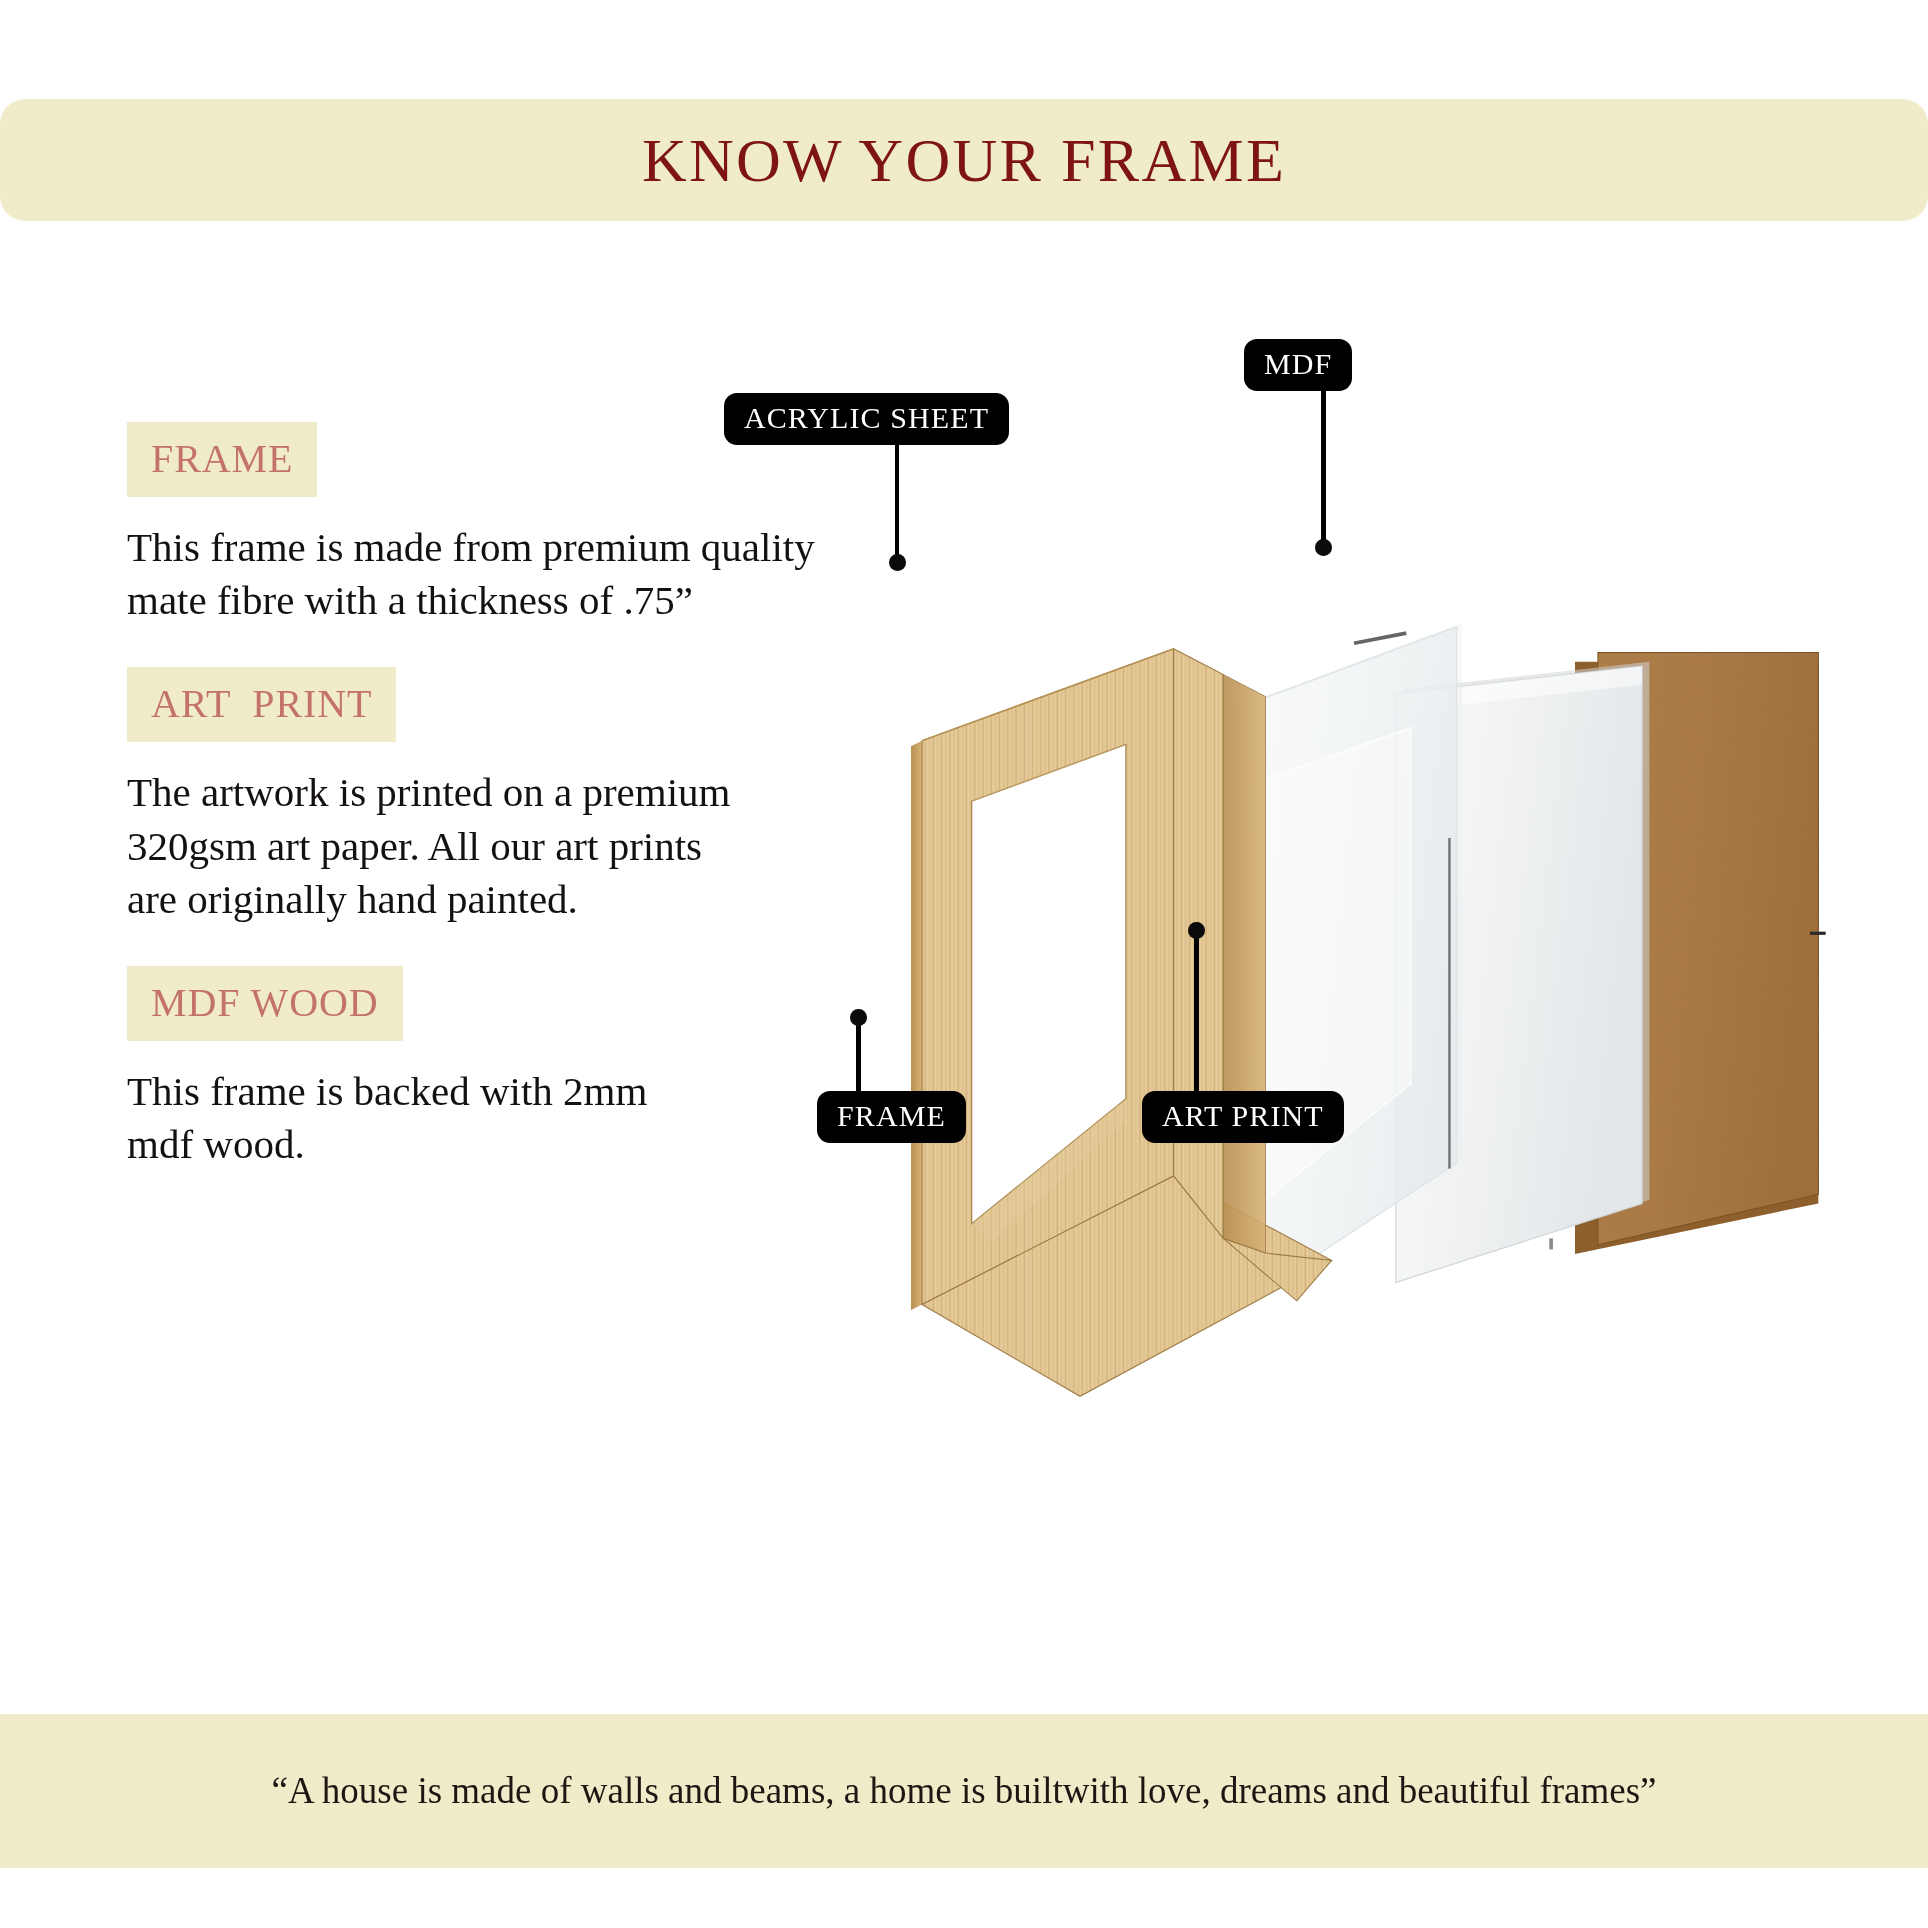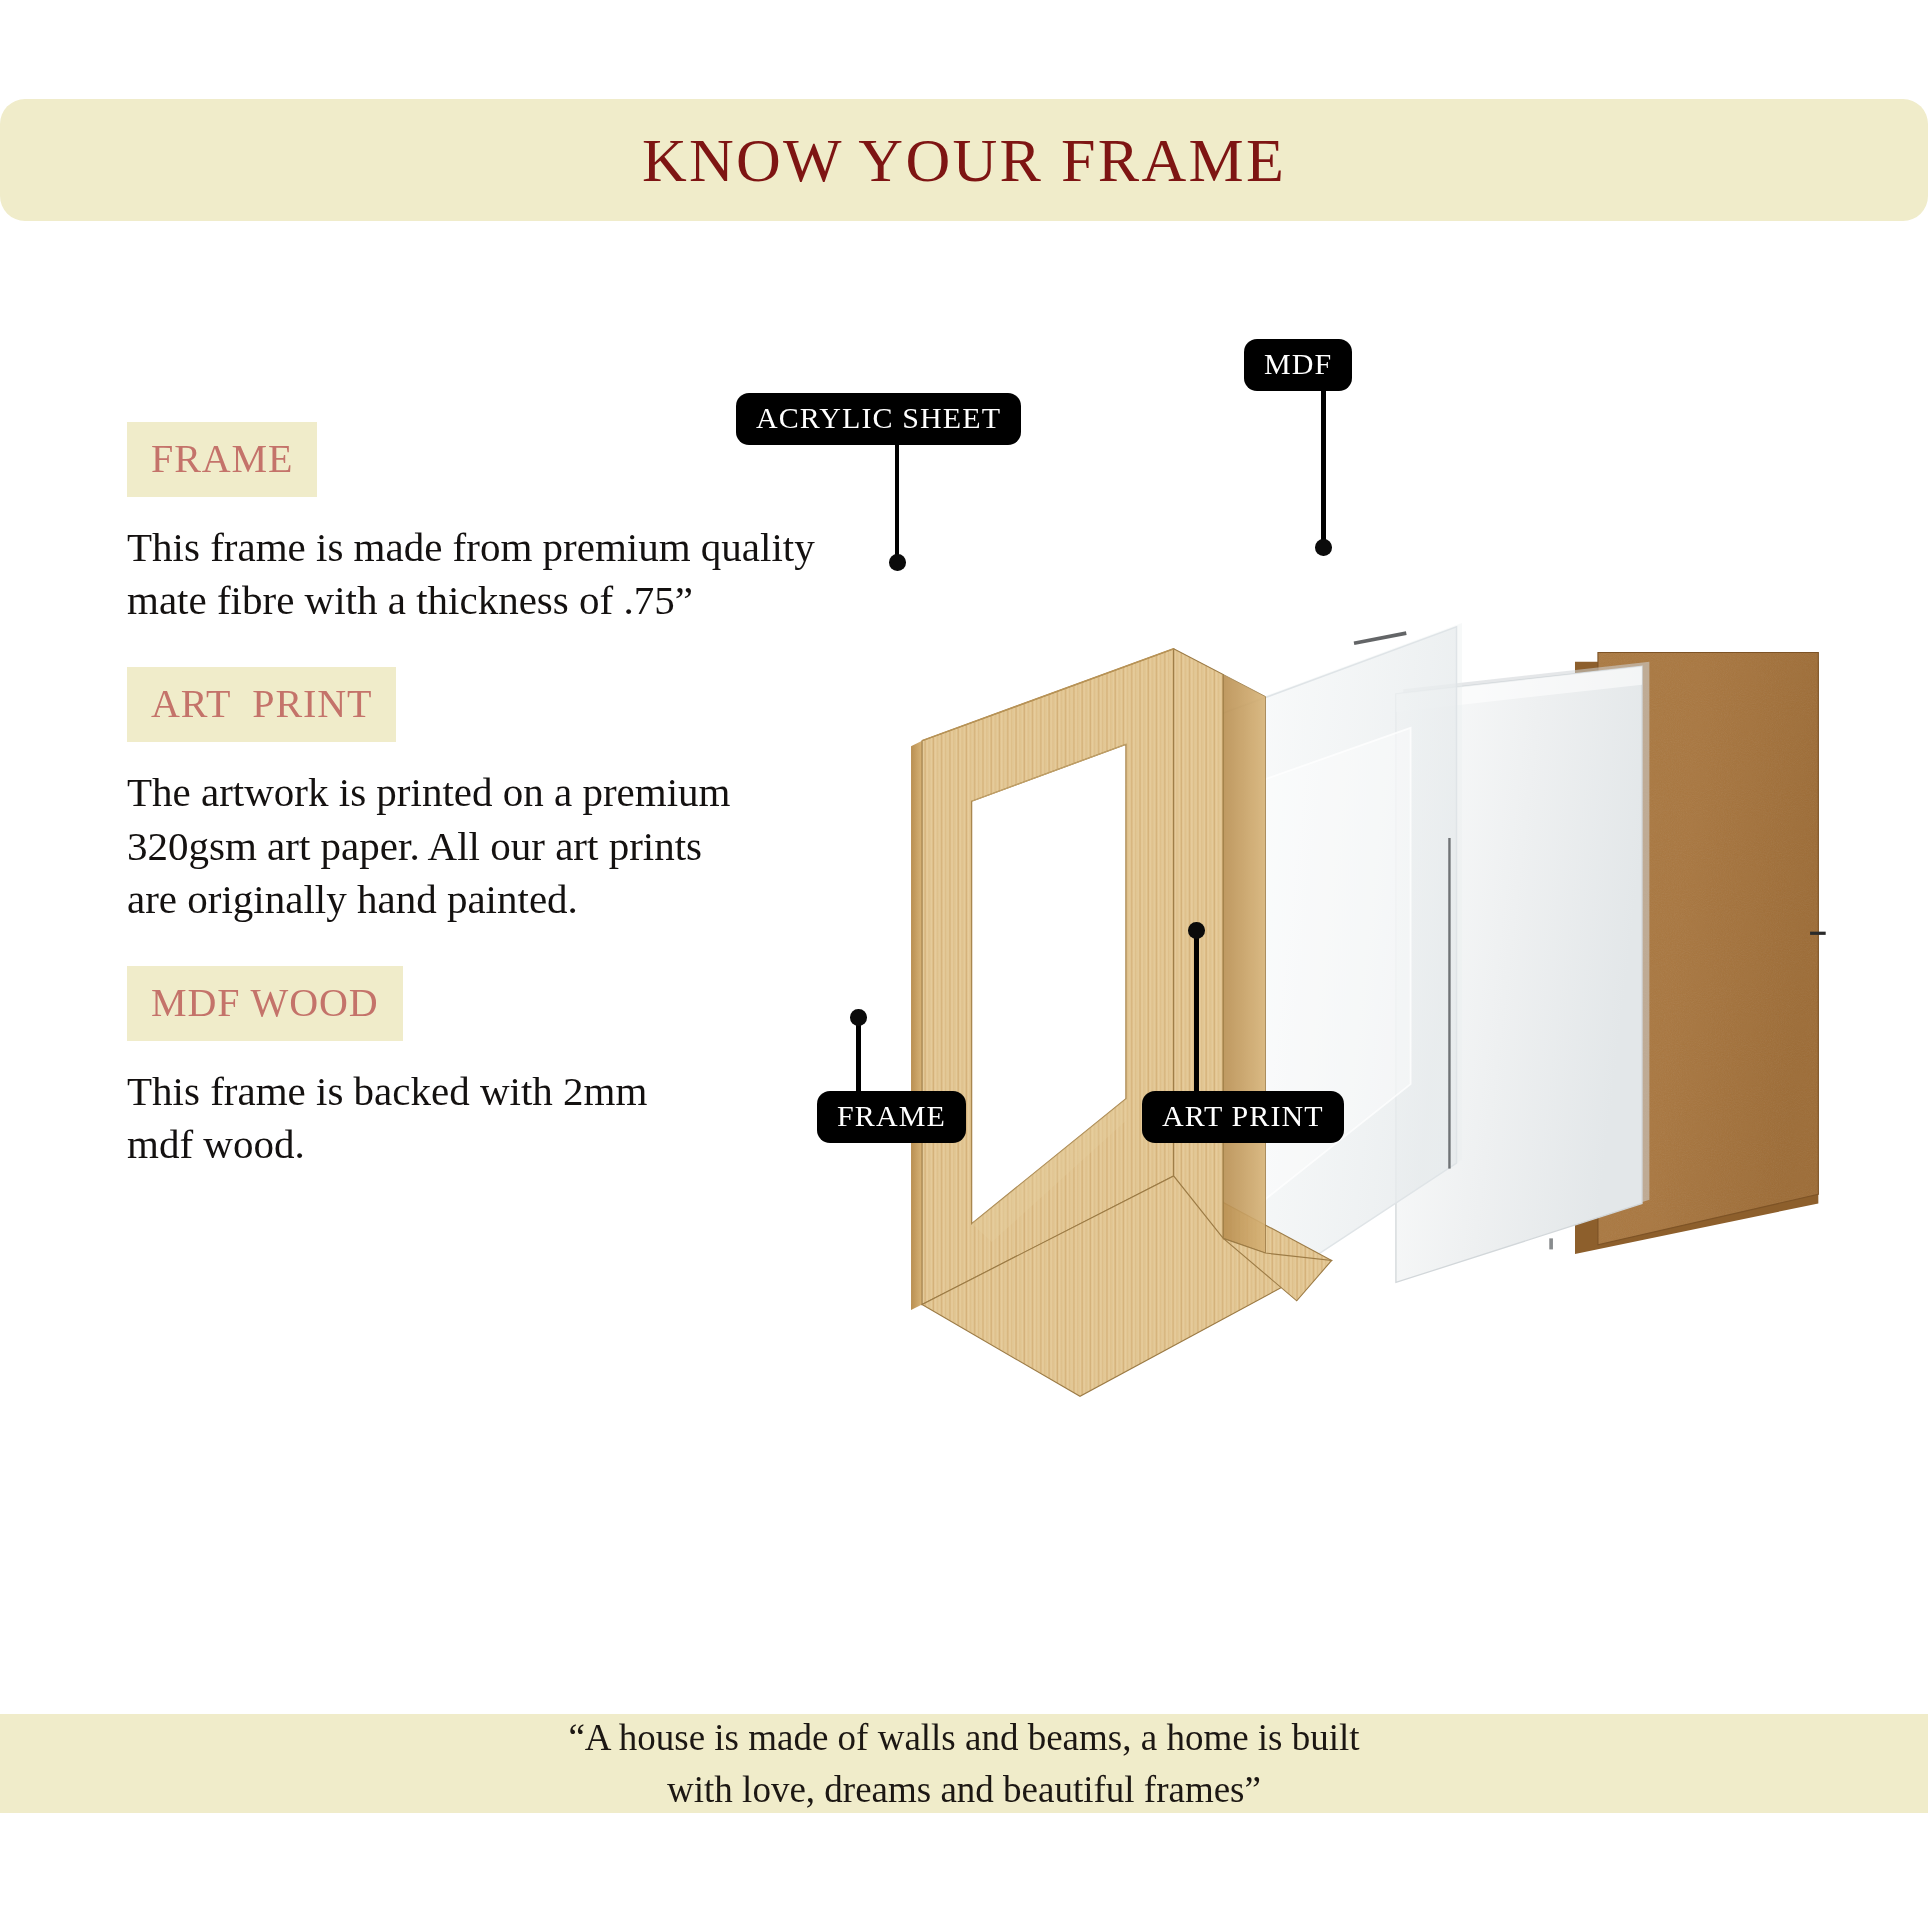--- a/index.html
+++ b/index.html
@@ -26,22 +26,22 @@
     justify-content: center;
     text-align: center;
   }
   #top-banner {
     top: 99px;
     height: 122px;
     border-radius: 25px;
   }
   #bottom-banner {
     top: 1714px;
-    height: 99px;
-    flex-direction: column;
+    height: 154px;
+    flex-direction: row;
   }
   #page-title {
     font-size: 62px;
     letter-spacing: 2.3px;
     color: #7e1513;
     font-weight: 400;
     line-height: 1;
     white-space: nowrap;
   }
   .quote-line {
@@ -260,21 +260,21 @@
                L 398,844
                L 470,852
                L 432,896 Z" fill="url(#grain)" stroke="#9c7b45" stroke-width="1.2"></path>
 
       <path d="M 24,286 L 298,186" stroke="#b89356" stroke-width="1.6" fill="none"></path>
       <path d="M 78,352 L 246,290" stroke="#c0a068" stroke-width="1.2" fill="none"></path>
     </g>
   </svg>
 
   
-  <div class="callout" style="left:-176px; top:-85px;margin-left:12px;">ACRYLIC SHEET</div>
+  <div class="callout" style="left:-176px; top:-85px;">ACRYLIC SHEET</div>
   <div class="leader" style="left:-5.5px; top:-34px; height:117px;"></div>
   <div class="leader-dot" style="left:-11px; top:76px;"></div>
 
   
   <div class="callout" style="left:344px; top:-139px;">MDF</div>
   <div class="leader" style="left:421px; top:-87px; height:154px;"></div>
   <div class="leader-dot" style="left:415px; top:61px;"></div>
 
   
   <div class="callout" style="left:-83px; top:613px;">FRAME</div>

